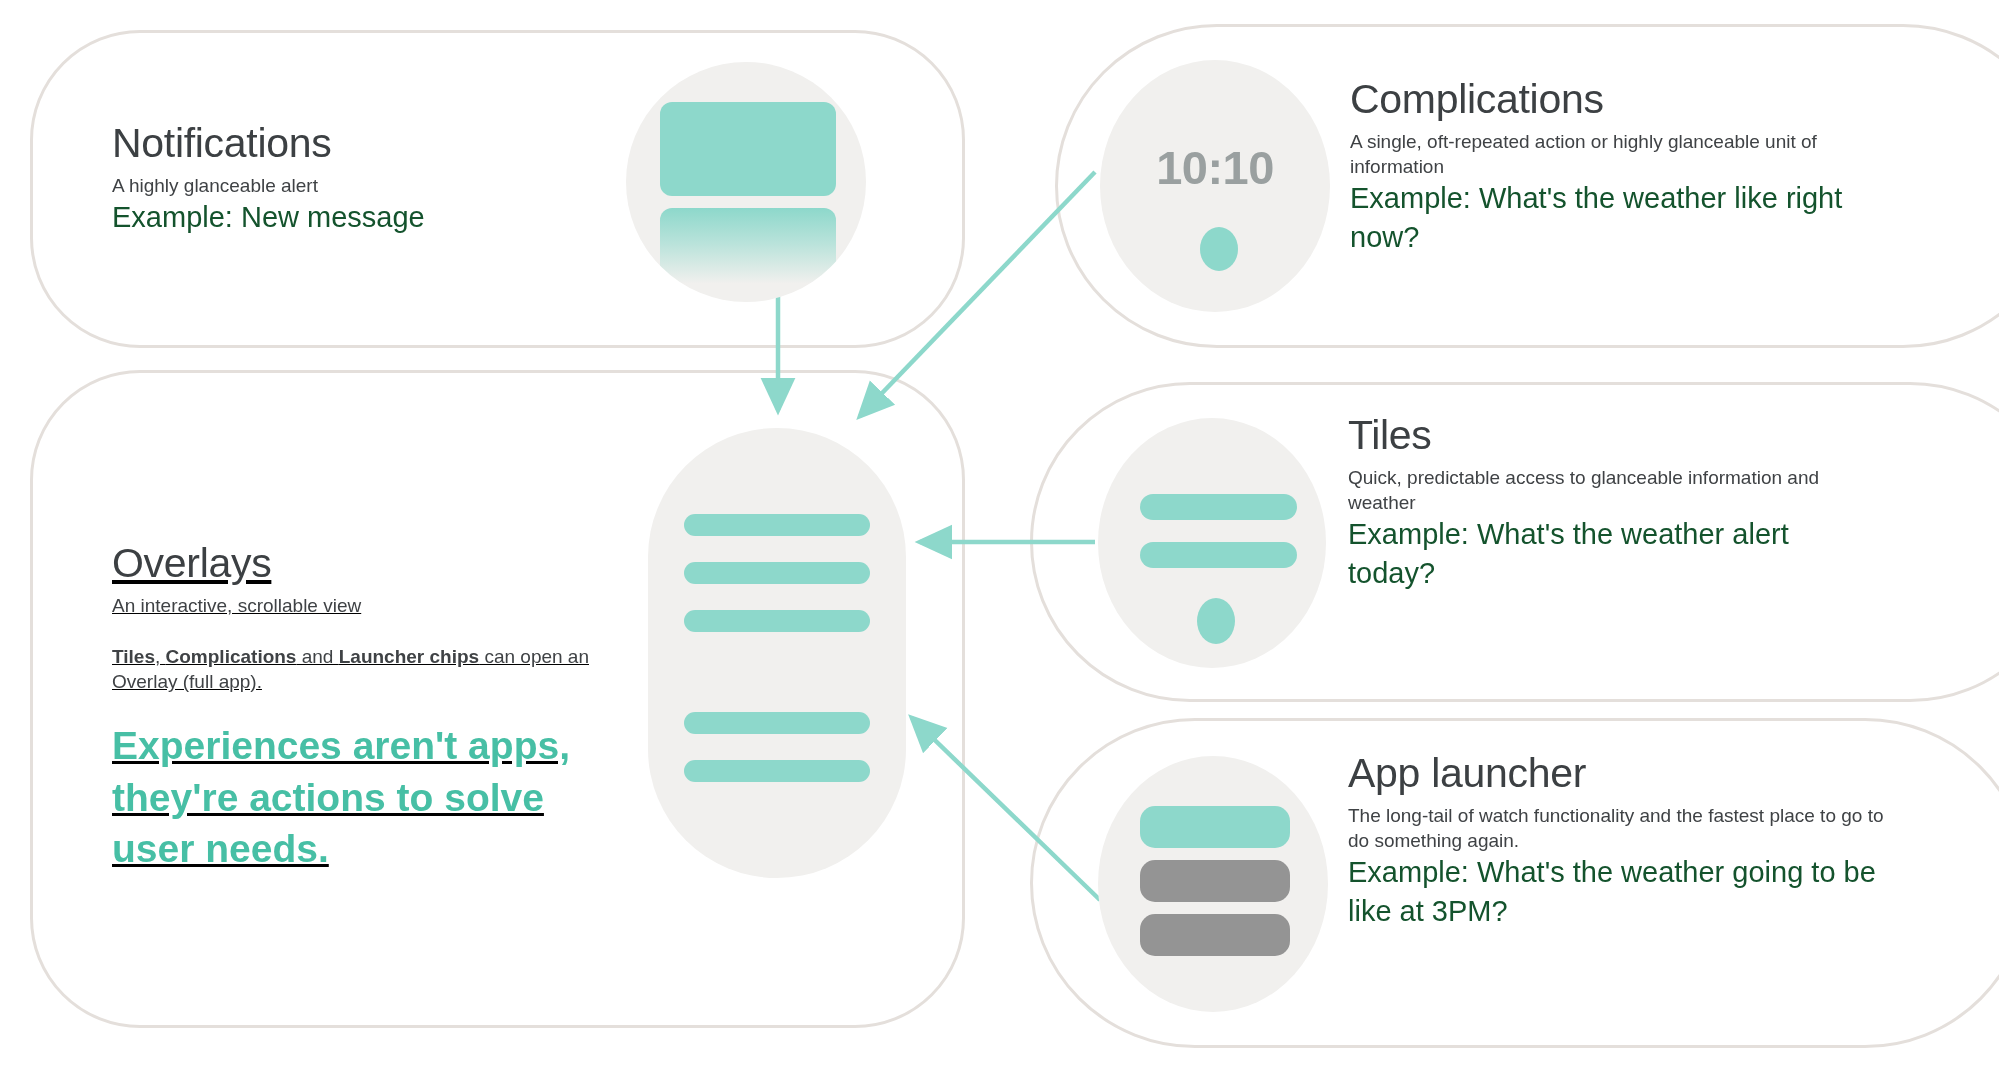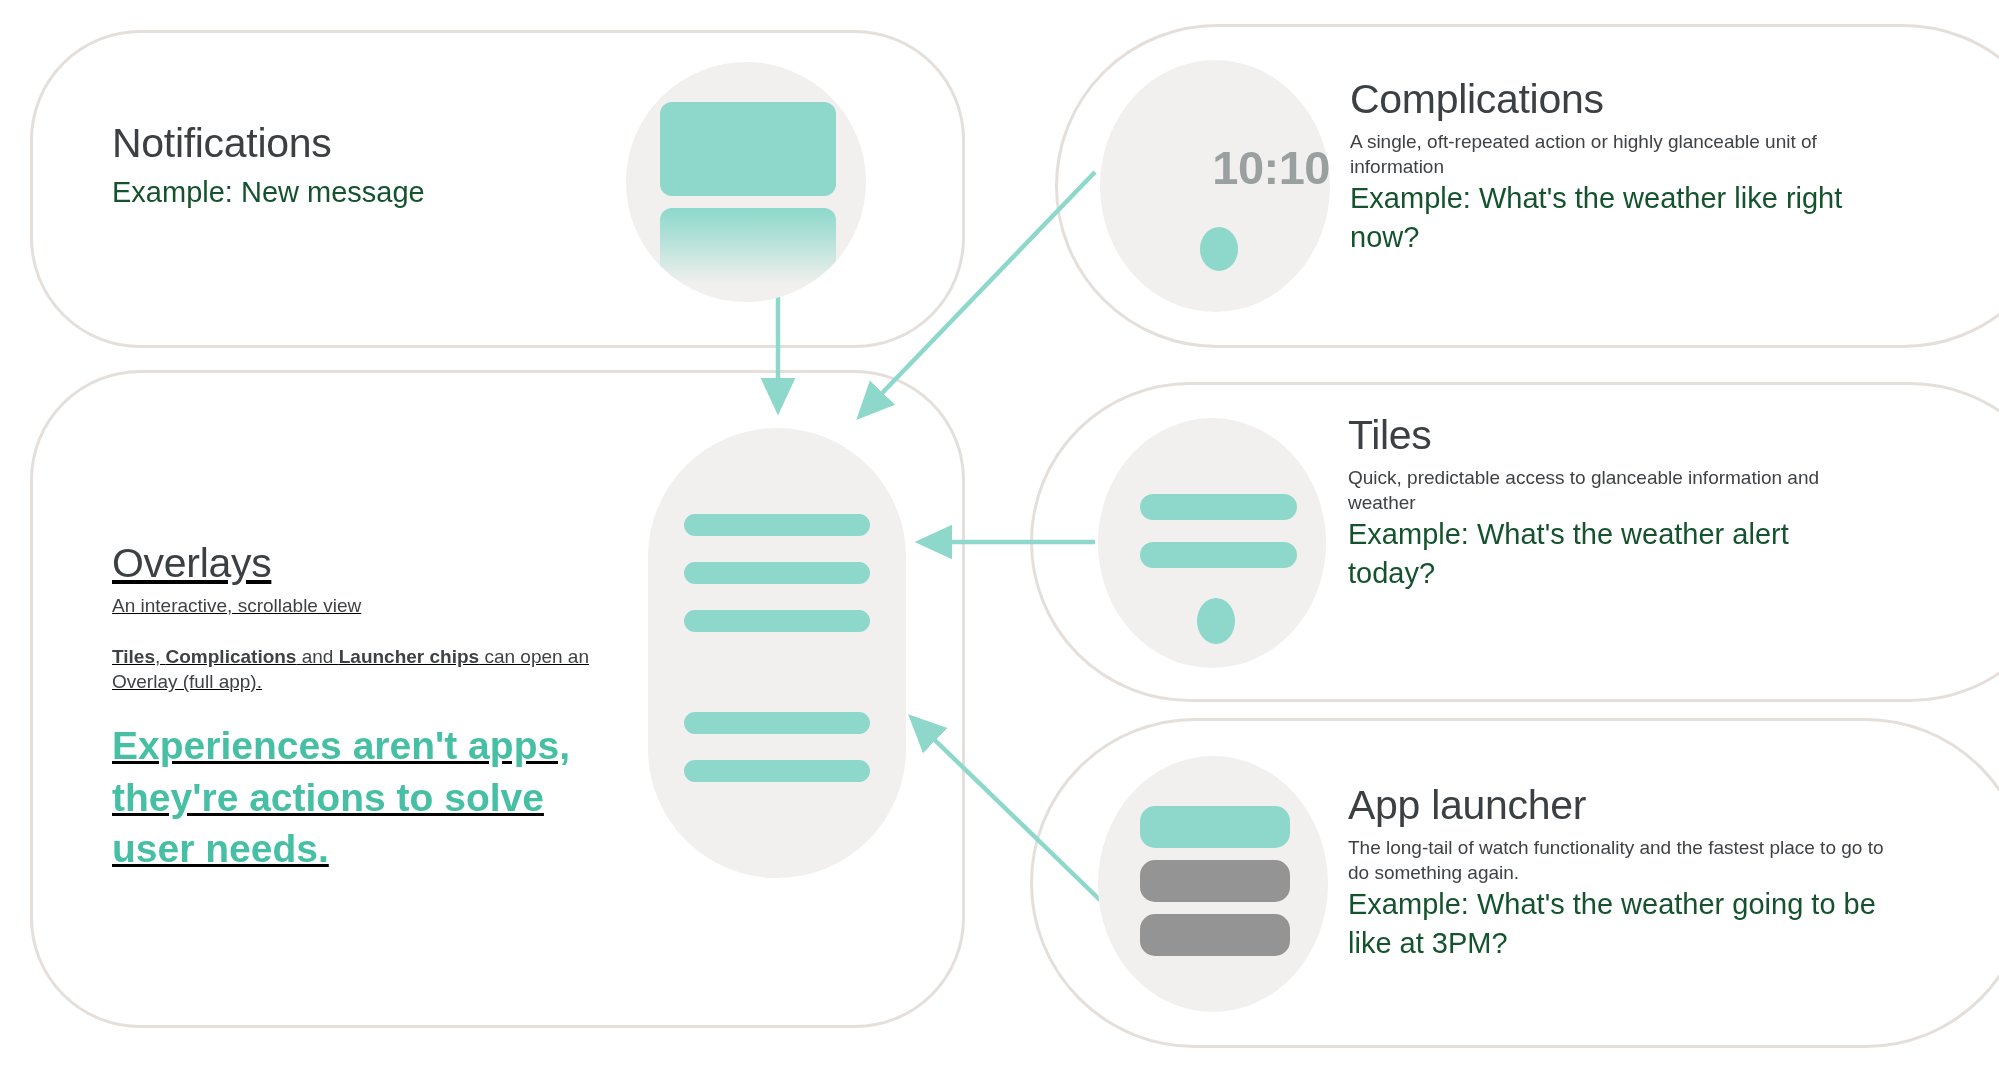--- a/index.html
+++ b/index.html
@@ -71,21 +71,21 @@
     font-weight:700;
     margin:0;
   }
   .body b{font-weight:700;color:#3F4245;}
   .spacer{height:26px;}
 
   .t-notifications{left:112px; top:120px; width:480px;}
   .t-overlays{left:112px; top:540px; width:500px;text-decoration:underline;}
   .t-complications{left:1350px; top:76px; width:540px;}
   .t-tiles{left:1348px; top:412px; width:520px;}
-  .t-launcher{left:1348px; top:782px; width:540px;}
+  .t-launcher{left:1348px; top:750px; width:540px;}
 
   
   .mock-notif{
     position:absolute;left:626px;top:62px;width:240px;height:240px;
     background:#F1F0EE;border-radius:50%;
     overflow:hidden;
   }
   .notif-card-1{
     position:absolute;left:34px;top:40px;width:176px;height:94px;
     background:#8DD8CB;border-radius:12px;
@@ -110,21 +110,21 @@
   .ov-b3{top:182px;}
   .ov-b4{top:284px;}
   .ov-b5{top:332px;}
 
   
   .mock-compl{
     position:absolute;left:1100px;top:60px;width:230px;height:252px;
     background:#F1F0EE;border-radius:50%;
   }
   .compl-time{
-    position:absolute;left:0;top:80px;width:230px;text-align:right;
+    position:absolute;left:0;top:80px;width:230px;text-align:center;
     color:#9AA0A0;font-size:47px;font-weight:700;letter-spacing:-0.5px;
   }
   .compl-dot{
     position:absolute;left:100px;top:167px;width:38px;height:44px;
     background:#8DD8CB;border-radius:50%;
   }
 
   
   .mock-tiles{
     position:absolute;left:1098px;top:418px;width:228px;height:250px;
@@ -178,20 +178,21 @@
 
     <line x1="1095" y1="172" x2="860" y2="416" stroke="#8DD8CB" stroke-width="4.5" marker-end="url(#ah)"></line>
 
     <line x1="1095" y1="542" x2="920" y2="542" stroke="#8DD8CB" stroke-width="4.5" marker-end="url(#ah)"></line>
 
     <line x1="1100" y1="900" x2="912" y2="718" stroke="#8DD8CB" stroke-width="4.5" marker-end="url(#ah)"></line>
   </svg>
 
   <div class="txt t-notifications">
     <div class="title">Notifications</div>
+    <div class="body">A highly glanceable alert</div>
     <div class="example">Example:  New message</div>
   </div>
 
   <div class="mock-notif">
     <div class="notif-card-1"></div>
     <div class="notif-card-2"></div>
   </div>
 
   <div class="txt t-overlays">
     <div class="title">Overlays</div>

